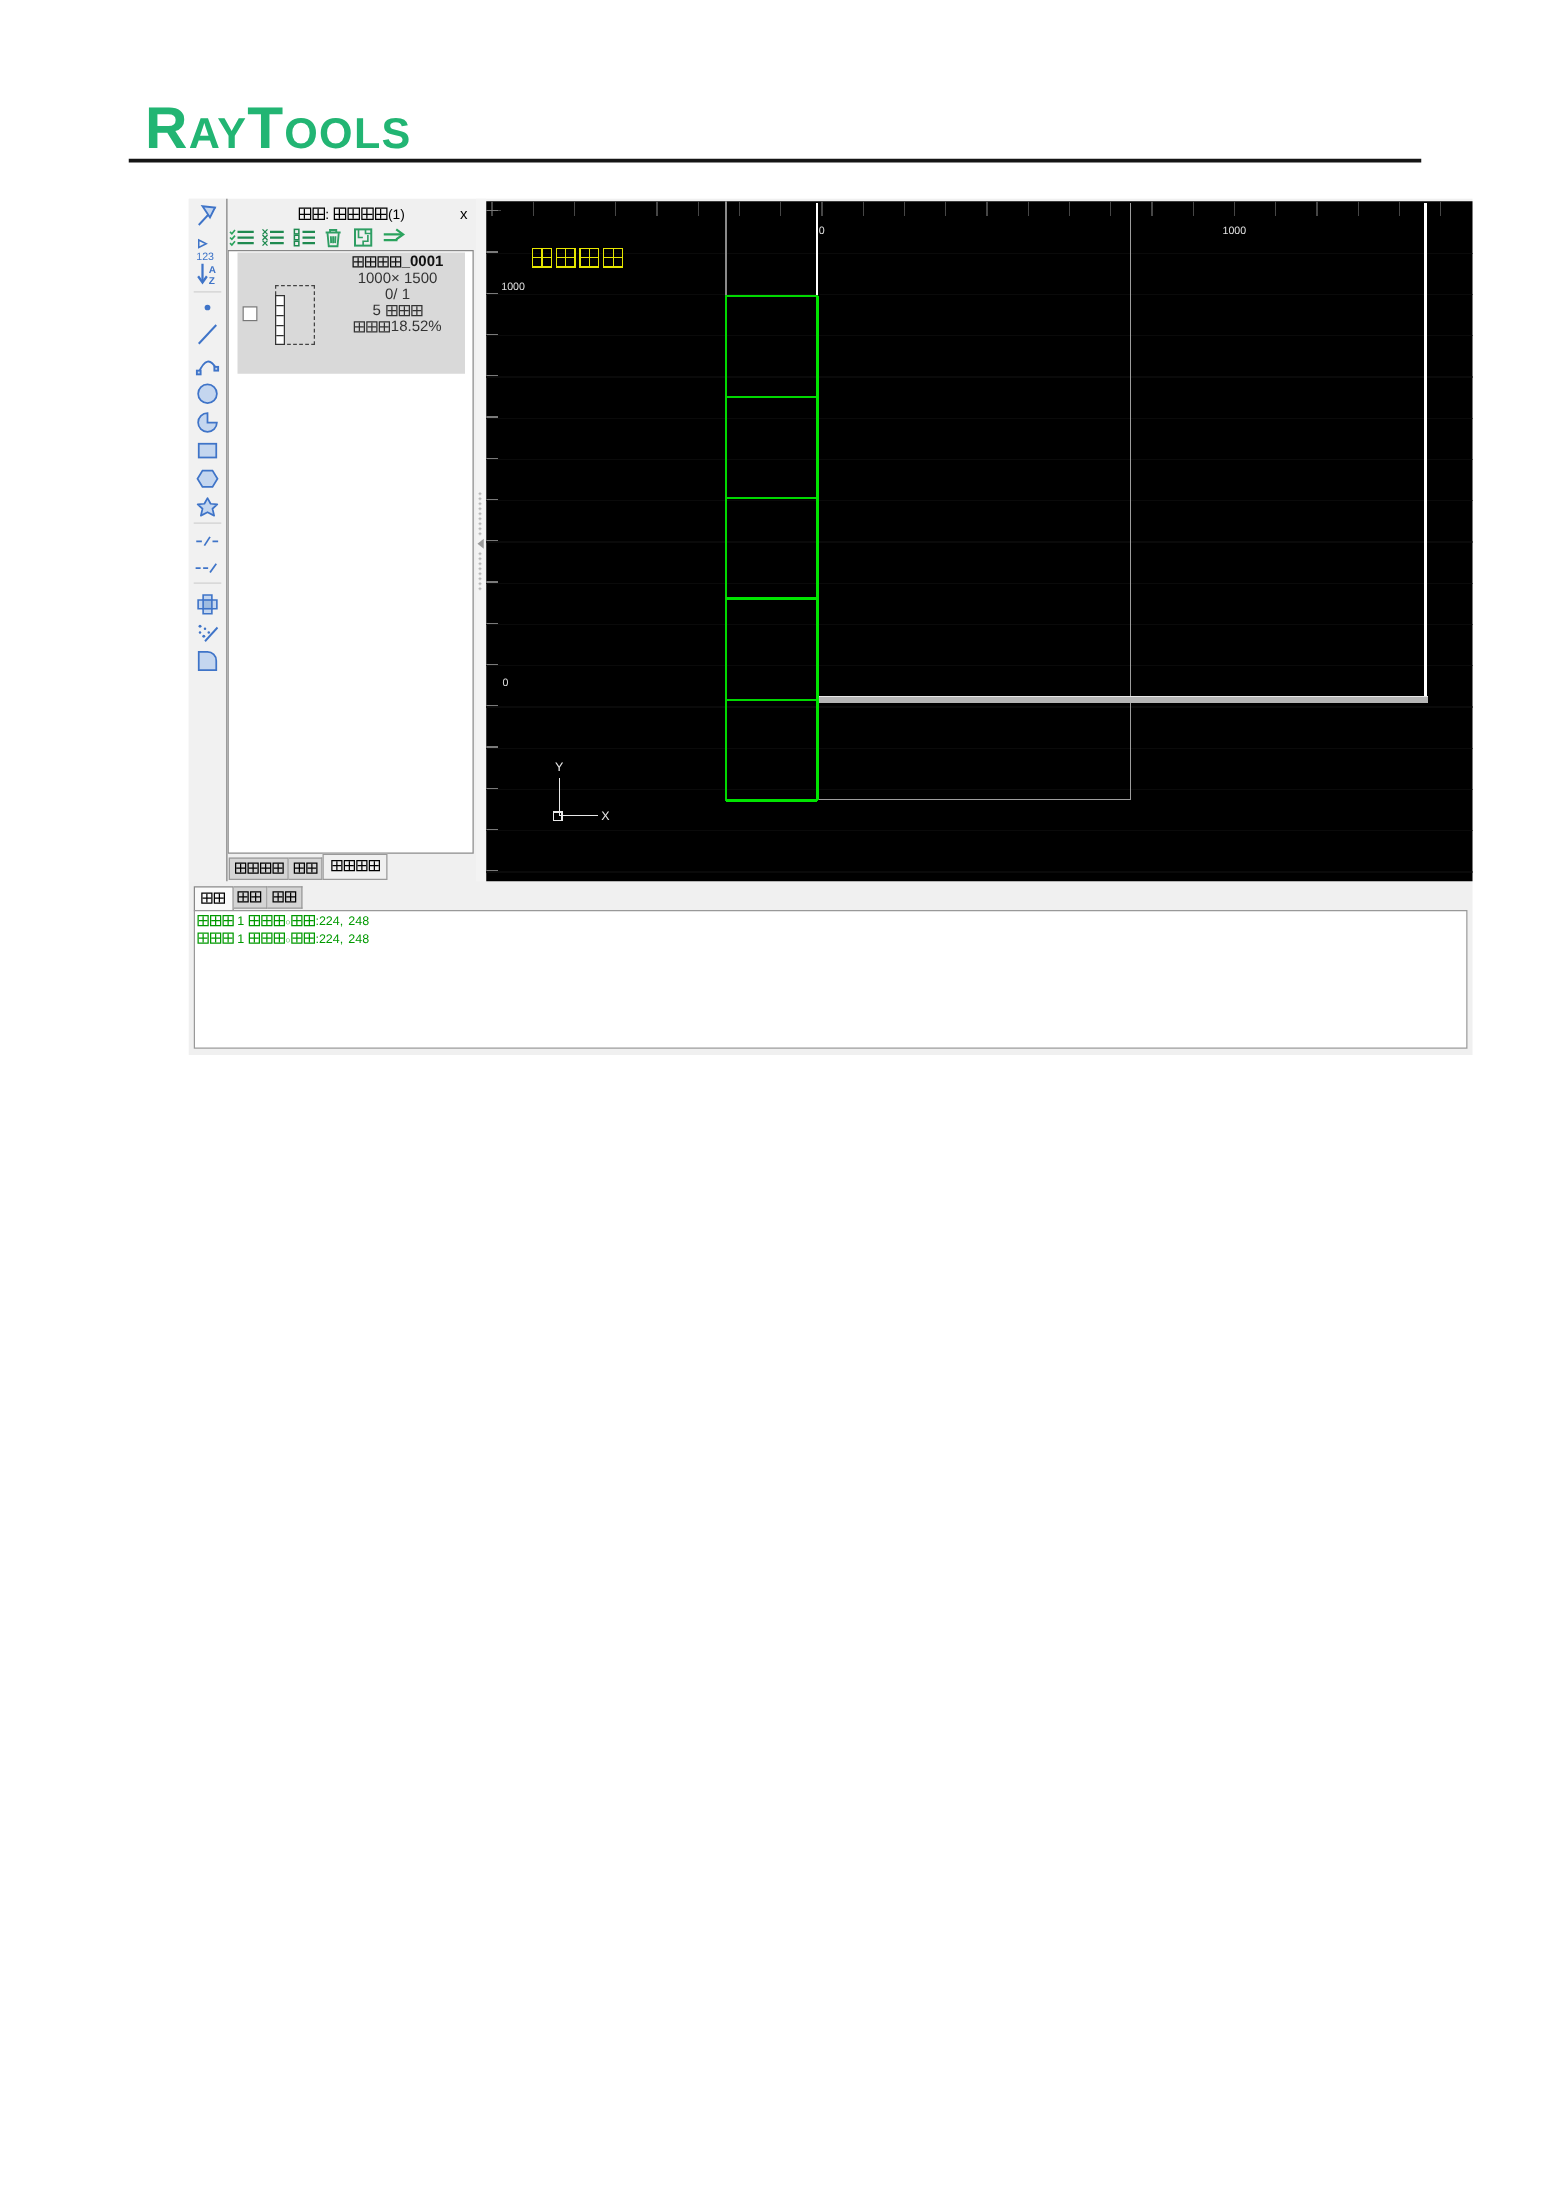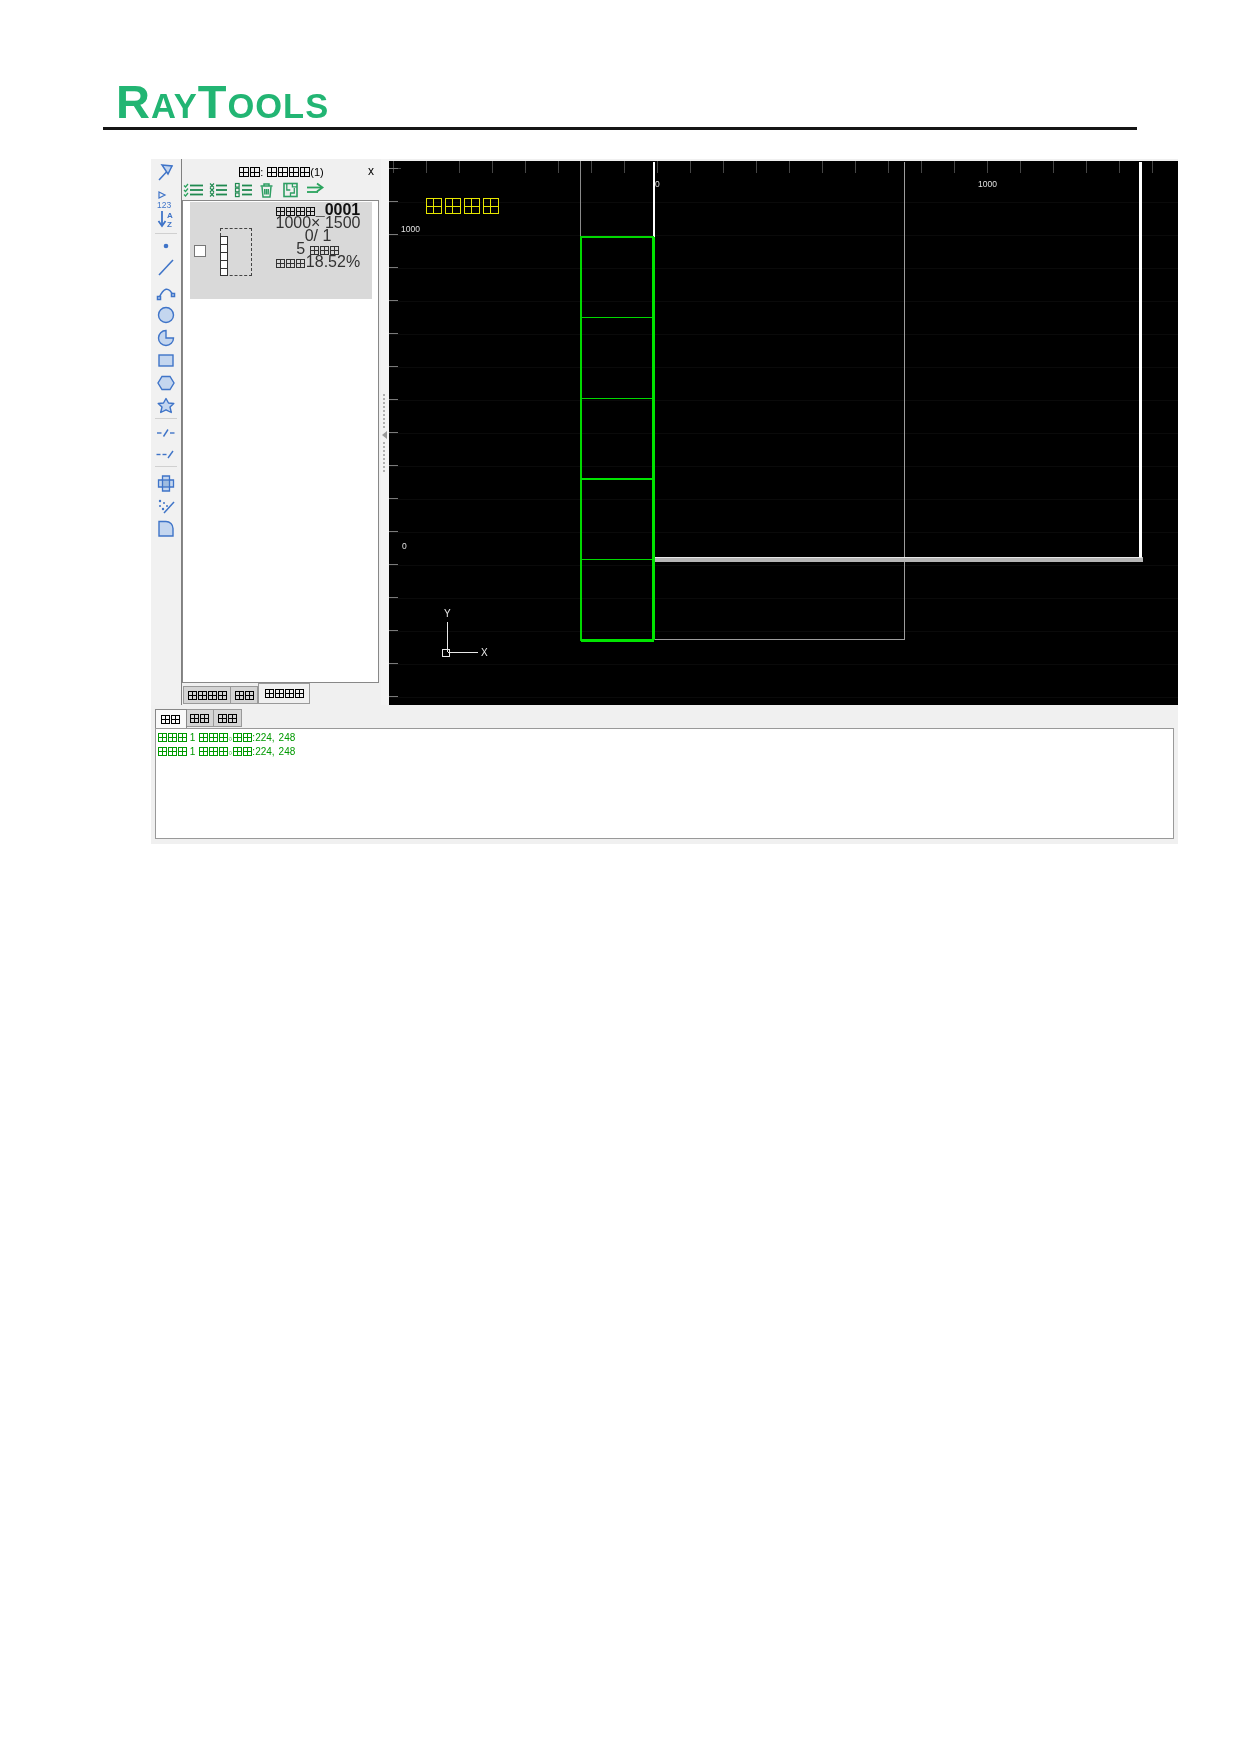--- a/index.html
+++ b/index.html
@@ -171,21 +171,21 @@
 
   <div class="abs" style="left:193.5px;top:244.5px;width:12px;height:12px;background:#fff;border:1px solid #777;"></div>
 
   <div class="abs" style="left:220px;top:227.5px;width:32px;height:48px;border:1px dashed #444;"></div>
 
   <div class="abs" style="left:219.5px;top:235.5px;width:8px;height:40px;background:#fff;border:1px solid #333;
     background-image:linear-gradient(#333,#333),linear-gradient(#333,#333),linear-gradient(#333,#333),linear-gradient(#333,#333);
     background-size:100% 1px;background-repeat:no-repeat;
     background-position:0 7px,0 15px,0 23px,0 31px;"></div>
 
-  <div class="abs t10" style="left:262px;top:202.5px;width:112px;font-size:16px;color:#333;text-align:center;line-height:13.2px;">
+  <div class="abs t10" style="left:262px;top:202.5px;width:112px;font-size:12px;color:#333;text-align:center;line-height:13.2px;">
     <div style="font-weight:bold;color:#111;"><span class="cj"></span><span class="cj"></span><span class="cj"></span><span class="cj"></span>_0001</div>
     <div>1000×&nbsp;1500</div>
     <div>0/&nbsp;1</div>
     <div>5 <span class="cj"></span><span class="cj"></span><span class="cj"></span></div>
     <div><span class="cj"></span><span class="cj"></span><span class="cj"></span>18.52%</div>
   </div>
 
   <div class="abs t10" style="left:183px;top:684.5px;font-size:10px;">
     
     <span style="display:inline-block;width:48px;height:18px;background:#d4d4d4;border:1px solid #999;text-align:center;padding-top:3px;"><span class="cj"></span><span class="cj"></span><span class="cj"></span><span class="cj"></span></span><span style="display:inline-block;width:27px;height:18px;background:#d4d4d4;border:1px solid #999;border-left:none;text-align:center;padding-top:3px;"><span class="cj"></span><span class="cj"></span></span><span style="display:inline-block;width:52px;height:21px;background:#f0f0f0;border:1px solid #999;border-top:1px solid #999;position:relative;top:-1.5px;text-align:center;padding-top:4px;"><span class="cj"></span><span class="cj"></span><span class="cj"></span><span class="cj"></span></span>

